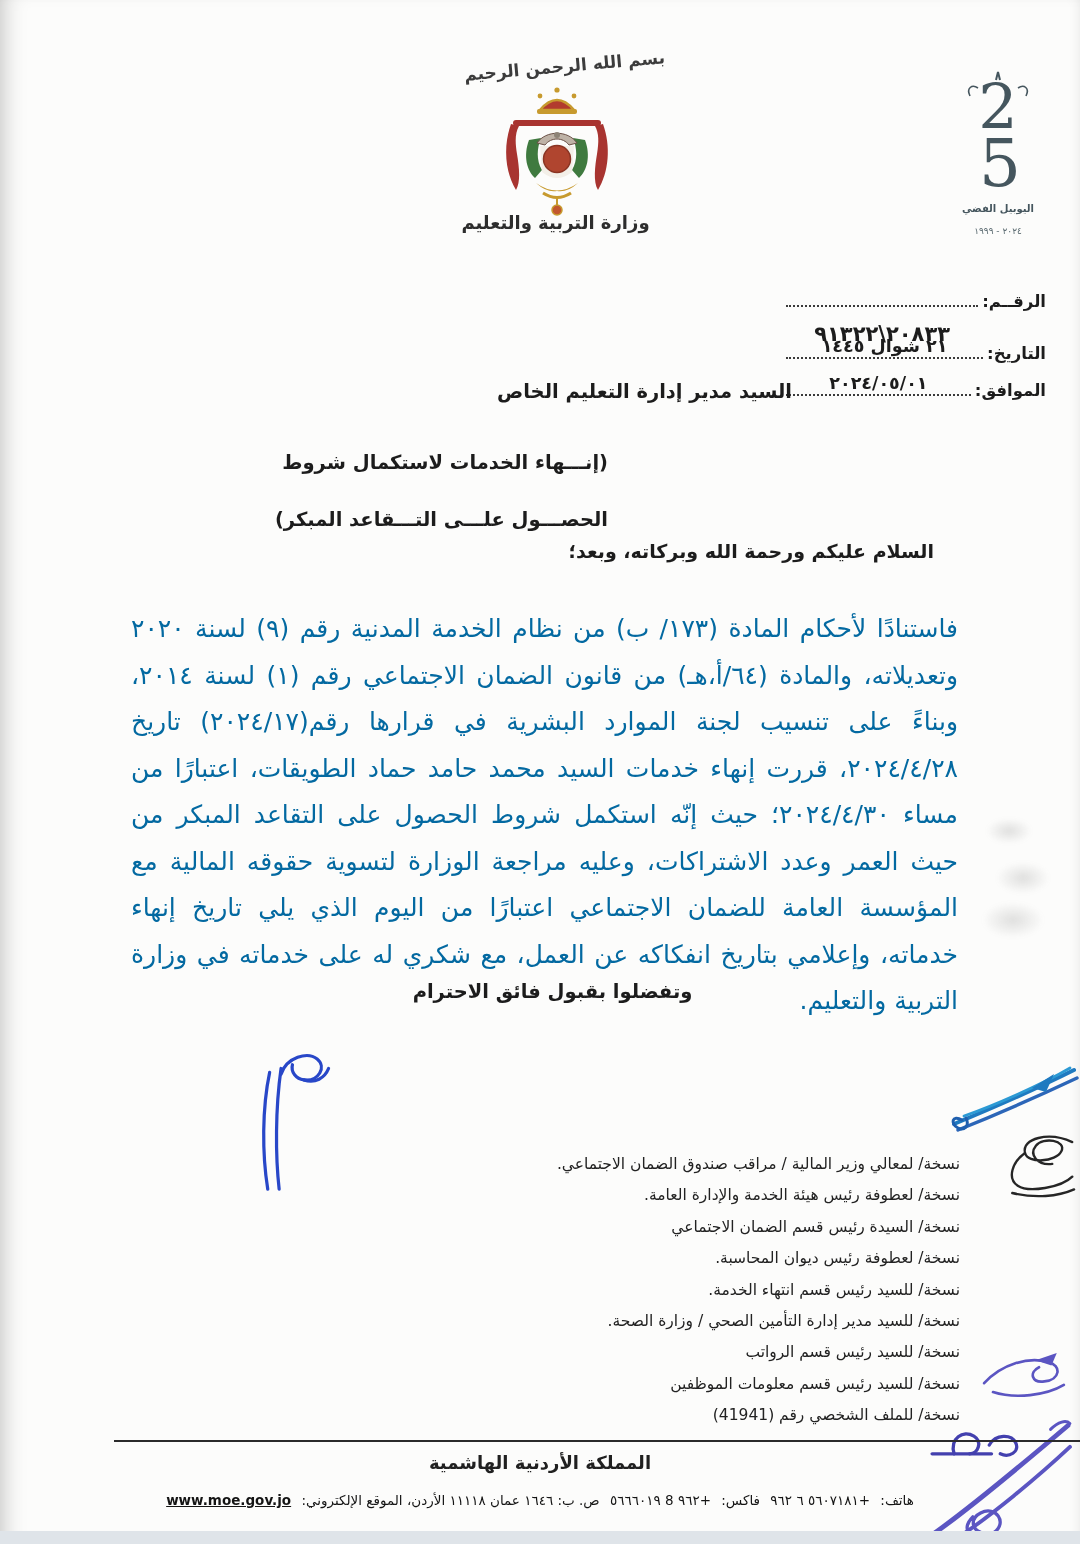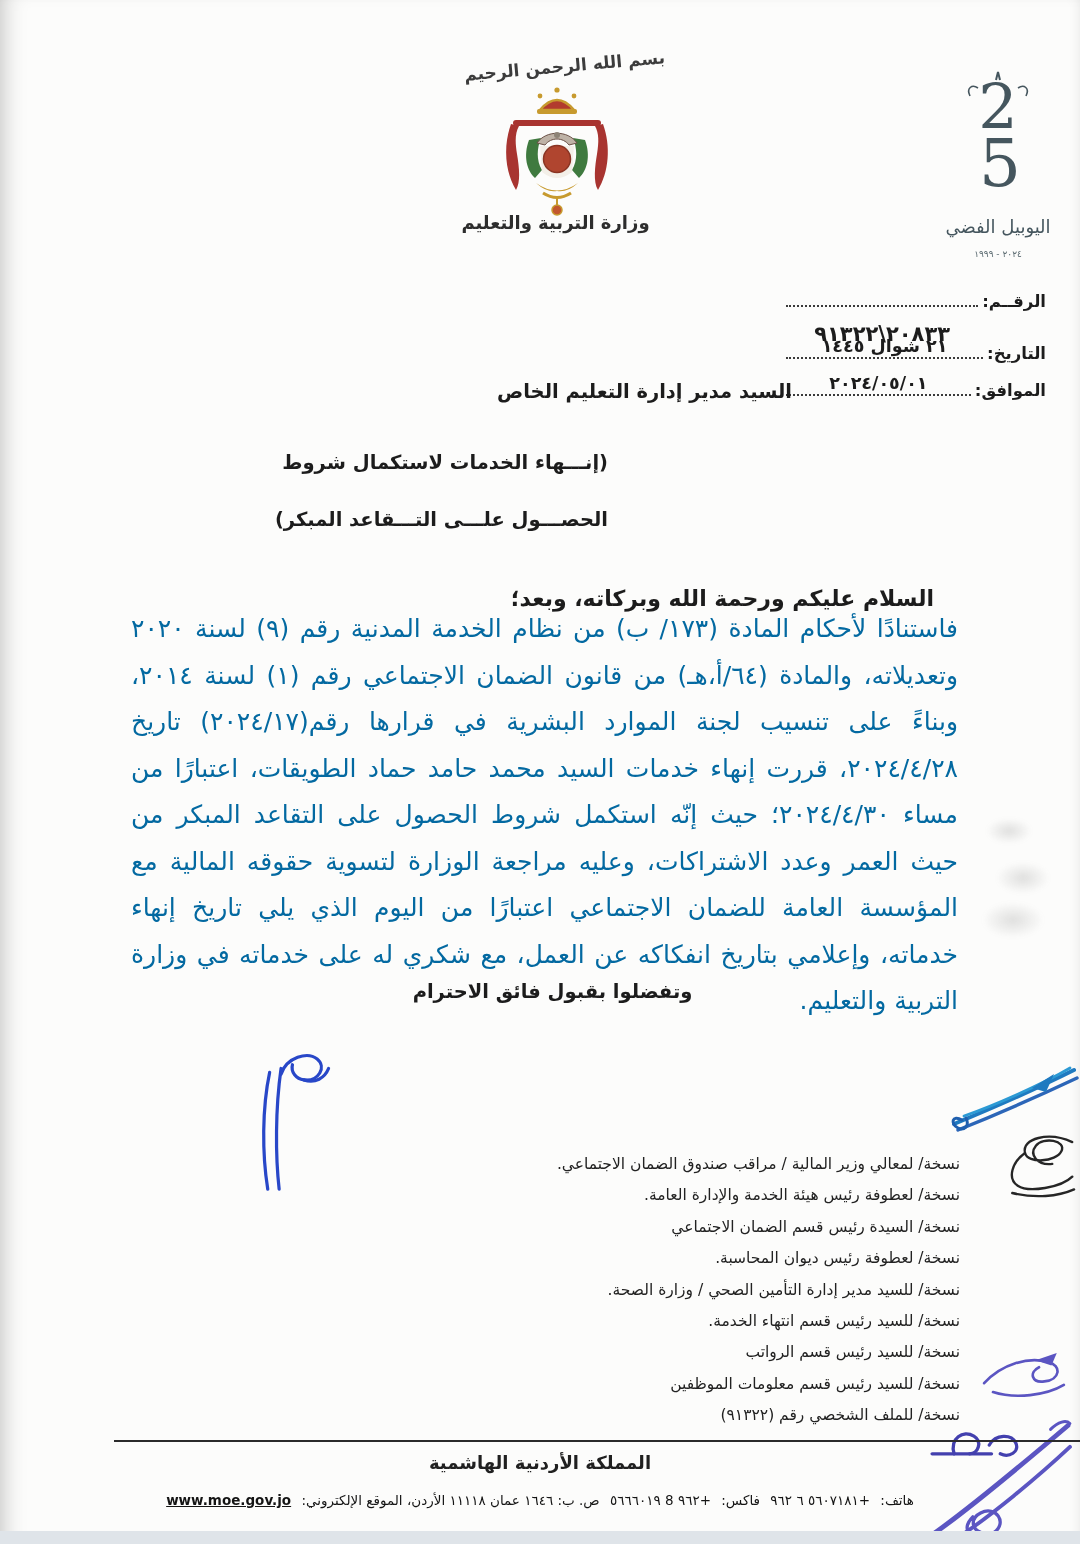--- a/index.html
+++ b/index.html
@@ -9,42 +9,42 @@
   .bottom-strip{position:absolute;left:0;right:0;bottom:0;height:13px;background:#dfe4e9;}
 
   
   .bismillah{position:absolute;top:56px;left:452px;width:225px;text-align:center;
              font-size:17px;font-weight:600;color:#3c3c3c;transform:rotate(-5deg);}
   .coa{position:absolute;top:86px;left:487px;width:140px;height:134px;}
   .ministry{position:absolute;top:212px;left:438px;width:235px;text-align:center;
             font-weight:bold;font-size:18px;color:#2d2d2d;}
   .jubilee{position:absolute;top:70px;left:942px;width:112px;text-align:center;color:#45565e;}
   .jubilee svg{width:80px;height:128px;}
-  .jubilee-label{font-size:18px;font-weight:normal;margin-top:14px;}
+  .jubilee-label{font-size:10px;font-weight:bold;margin-top:1px;}
   .jubilee-years{font-size:9px;letter-spacing:2px;direction:ltr;margin-top:12px;color:#5a6a70;}
 
   
   .ref{position:absolute;top:292px;right:34px;width:260px;direction:rtl;font-size:16.5px;}
   .ref-row{position:relative;display:flex;align-items:flex-start;}
   .ref-row.r1{height:52px;}
   .ref-row.r2{height:37px;}
   .ref-row.r3{height:30px;}
   .ref-label{font-weight:bold;white-space:nowrap;margin-left:4px;}
   .ref-dots{flex:1;border-bottom:2px dotted #3a3a3a;height:13px;position:relative;}
   .ref-value{position:absolute;left:0;right:0;text-align:center;font-weight:bold;
              direction:ltr;unicode-bidi:embed;white-space:nowrap;}
   .r1 .ref-value{top:30px;font-size:21px;letter-spacing:2px;}
   .r2 .ref-value{top:-8px;font-size:17.5px;direction:rtl;}
   .r3 .ref-value{top:-8px;font-size:17.5px;}
 
   .addressee{position:absolute;top:380px;right:288px;font-weight:bold;font-size:19.5px;direction:rtl;}
   .subject{position:absolute;top:434px;left:128px;width:480px;direction:rtl;text-align:right;
            font-weight:bold;font-size:19.5px;line-height:57px;}
   .subject span{display:block;}
-  .salutation{position:absolute;top:586px;right:146px;font-weight:bold;font-size:22px;direction:rtl;}
+  .salutation{position:absolute;top:540px;right:146px;font-weight:bold;font-size:19px;direction:rtl;}
   .body-par{position:absolute;top:606px;left:131px;width:827px;direction:rtl;text-align:justify;
             font-size:25px;line-height:46.5px;color:#0369a1;}
   .closing{position:absolute;top:964px;left:355px;width:395px;text-align:center;font-weight:bold;
            font-size:19.5px;direction:rtl;margin-top:16px;}
 
   .sig{position:absolute;top:1020px;left:98px;width:335px;direction:rtl;text-align:center;
        font-weight:bold;font-size:19px;}
   .sig-name{display:block;margin-top:50px;}
   .sig-minister{position:absolute;left:216px;top:1040px;width:132px;height:152px;z-index:2;}
 
@@ -148,25 +148,25 @@
       <path d="M64,36 C70,18 92,12 102,20 C112,28 104,44 88,42 C80,41 74,34 76,26"></path>
       <path d="M88,42 C100,46 110,40 114,30"></path>
     </g>
   </svg>
 
   <div class="cc">
     <div>نسخة/ لمعالي وزير المالية / مراقب صندوق الضمان الاجتماعي.</div>
     <div>نسخة/ لعطوفة رئيس هيئة الخدمة والإدارة العامة.</div>
     <div>نسخة/ السيدة رئيس قسم الضمان الاجتماعي</div>
     <div>نسخة/ لعطوفة رئيس ديوان المحاسبة.</div>
+    <div>نسخة/ للسيد رئيس قسم انتهاء الخدمة.</div>
     <div>نسخة/ للسيد مدير إدارة التأمين الصحي / وزارة الصحة.</div>
-    <div>نسخة/ للسيد رئيس قسم انتهاء الخدمة.</div>
     <div>نسخة/ للسيد رئيس قسم الرواتب</div>
     <div>نسخة/ للسيد رئيس قسم معلومات الموظفين</div>
-    <div>نسخة/ للملف الشخصي رقم (٩١٣٢٢)</div>
+    <div>نسخة/ للملف الشخصي رقم (41941)</div>
   </div>
 
   <svg class="mark" style="left:948px;top:1062px;width:132px;height:72px;" viewBox="0 0 132 72">
     <g fill="none" stroke-linecap="round">
       <path d="M6,62 C30,52 90,26 126,8" stroke="#1f7ac0" stroke-width="4"></path>
       <path d="M10,68 C40,56 95,32 129,16" stroke="#2c66b8" stroke-width="3.4"></path>
       <path d="M16,54 C45,44 95,22 122,6" stroke="#2c9ad4" stroke-width="2.8"></path>
       <path d="M14,58 C4,52 2,62 10,66 C16,69 22,64 18,56" stroke="#1f5fae" stroke-width="3"></path>
     </g>
     <path d="M84,26 L106,12 L98,30 Z" fill="#1f7ac0"></path>

